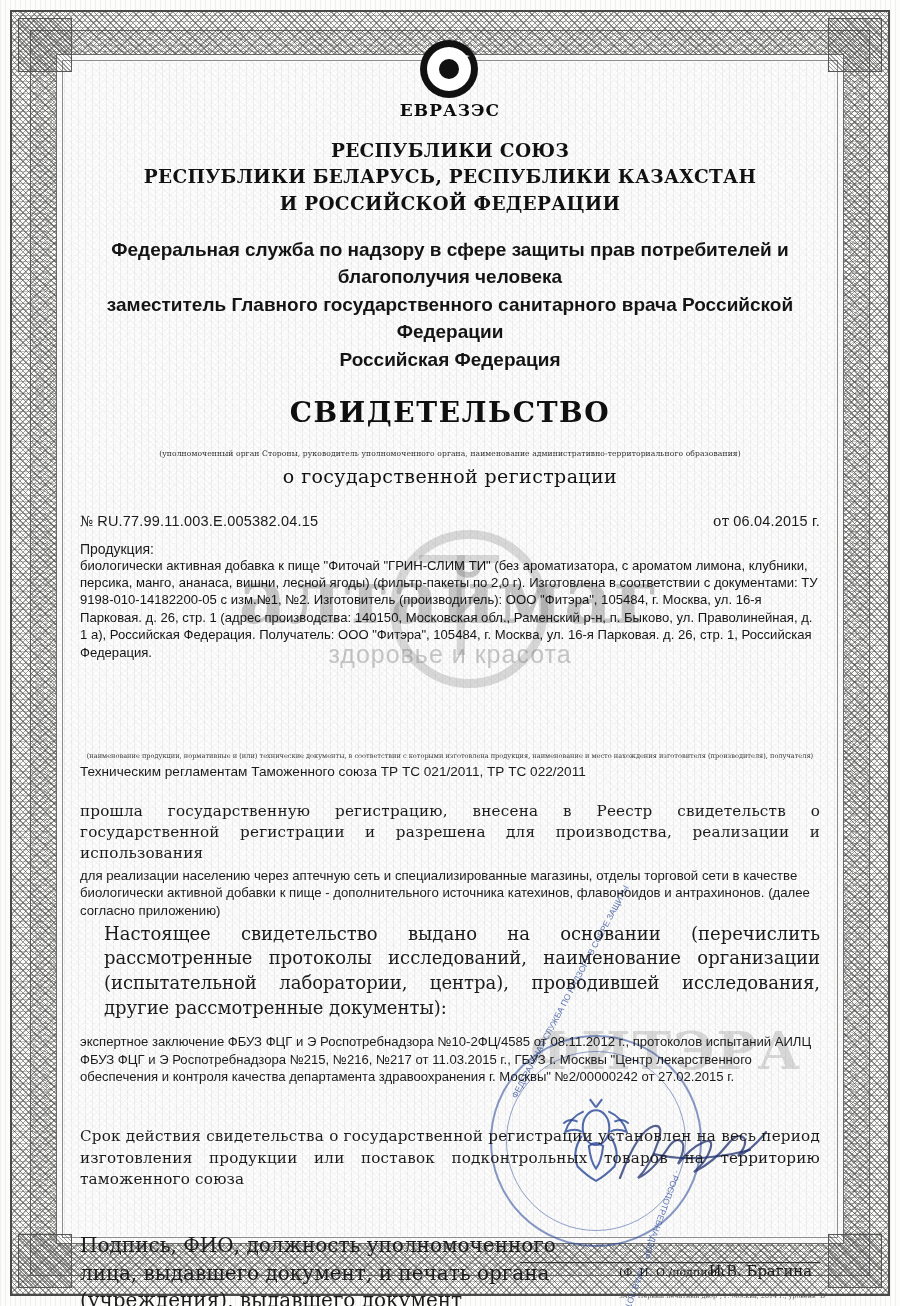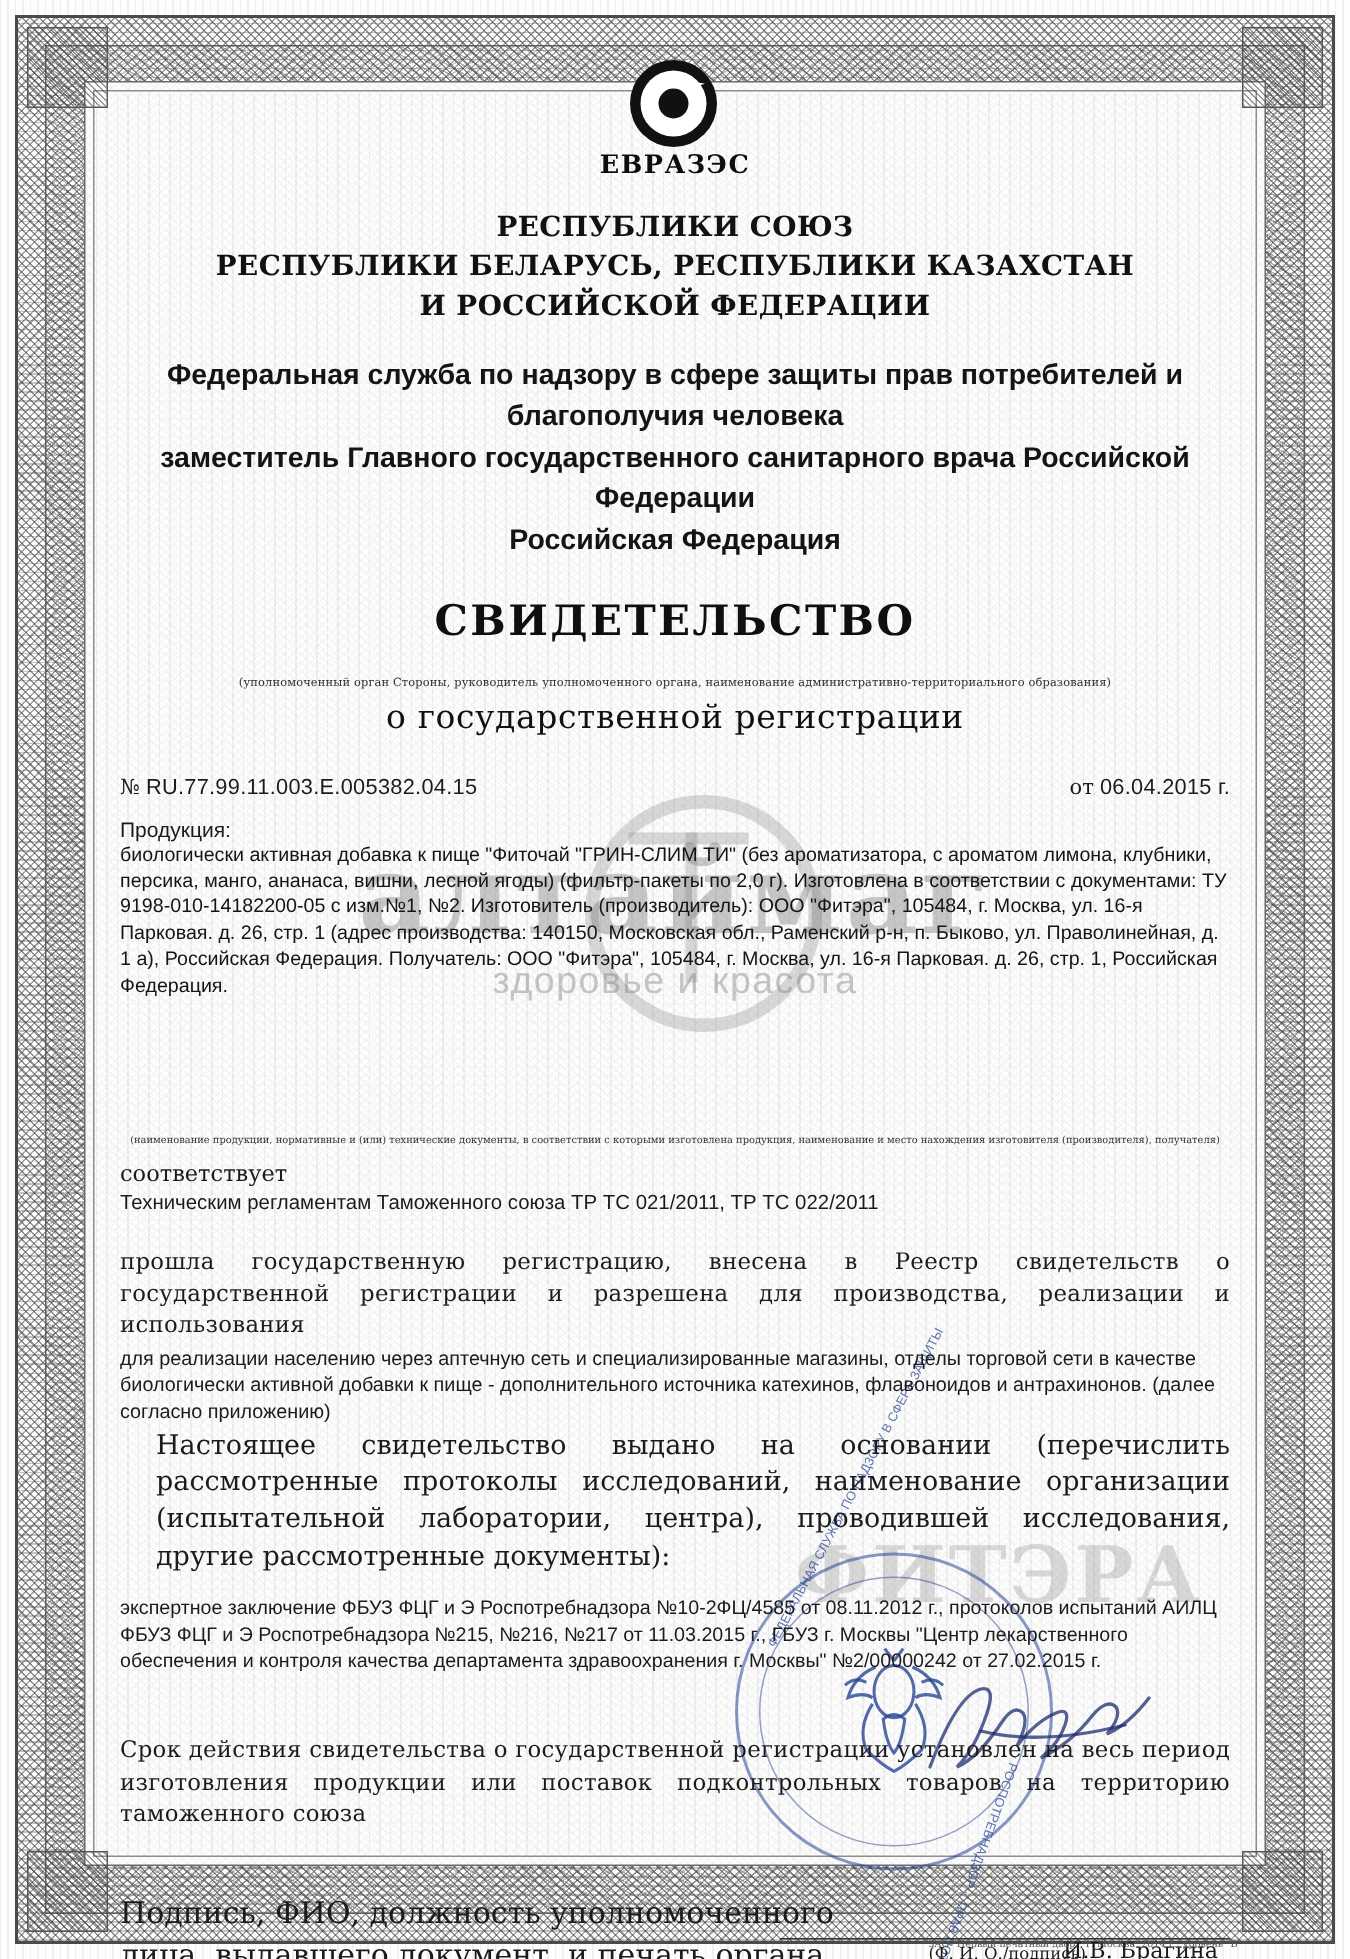--- a/index.html
+++ b/index.html
@@ -198,21 +198,21 @@
   .h-cert {
     font-family: "DejaVu Serif", serif;
     font-weight: 700;
     font-size: 28px;
     letter-spacing: 1.6px;
     margin-top: 22px;
     color: #0f0f0f;
   }
   .h-cert-sub {
     font-family: "DejaVu Serif", serif;
-    font-size: 22px;
+    font-size: 19px;
     letter-spacing: 0.4px;
     margin-top: 7px;
     color: #111;
   }
 
   .numline {
     display: flex;
     align-items: flex-end;
     justify-content: space-between;
     margin-top: 26px;
@@ -463,21 +463,20 @@
         <span class="prefix">от</span>
         <span class="value">06.04.2015 г.</span>
       </div>
     </div>
 
     <div class="section-label">Продукция:</div>
     <div class="body-text">биологически активная добавка к пище "Фиточай "ГРИН-СЛИМ ТИ" (без ароматизатора, с ароматом лимона, клубники, персика, манго, ананаса, вишни, лесной ягоды) (фильтр-пакеты по 2,0 г). Изготовлена в соответствии с документами: ТУ 9198-010-14182200-05 с изм.№1, №2. Изготовитель (производитель): ООО "Фитэра", 105484, г. Москва, ул. 16-я Парковая. д. 26, стр. 1 (адрес производства: 140150, Московская обл., Раменский р-н, п. Быково, ул. Праволинейная, д. 1 а), Российская Федерация.  Получатель: ООО "Фитэра", 105484, г. Москва, ул. 16-я Парковая. д. 26, стр. 1, Российская Федерация.</div>
 
     <div class="caption-rule">(наименование продукции, нормативные и (или) технические документы, в соответствии с которыми изготовлена продукция, наименование и место нахождения изготовителя (производителя), получателя)</div>
 
-    <div class="conforms">соответствует</div>
     <div class="conforms-val">Техническим регламентам Таможенного союза ТР ТС 021/2011, ТР ТС 022/2011</div>
 
     <div class="justified">прошла государственную регистрацию, внесена в Реестр свидетельств о государственной регистрации и разрешена для производства, реализации и использования</div>
     <div class="sans-para">для реализации населению через аптечную сеть и специализированные магазины, отделы торговой сети в качестве биологически активной добавки к пище - дополнительного источника катехинов, флавоноидов и антрахинонов. (далее согласно приложению)</div>
     <div class="serif-para">Настоящее свидетельство выдано на основании (перечислить рассмотренные протоколы исследований, наименование организации (испытательной лаборатории, центра), проводившей исследования, другие рассмотренные документы):</div>
     <div class="protocols">экспертное заключение ФБУЗ ФЦГ и Э Роспотребнадзора №10-2ФЦ/4585 от 08.11.2012 г., протоколов испытаний АИЛЦ ФБУЗ ФЦГ и Э Роспотребнадзора №215, №216, №217 от 11.03.2015 г., ГБУЗ г. Москвы "Центр лекарственного обеспечения и контроля качества департамента здравоохранения г. Москвы" №2/00000242 от 27.02.2015 г.</div>
 
     <div class="validity">Срок действия свидетельства о государственной регистрации установлен на весь период изготовления продукции или поставок подконтрольных товаров на территорию таможенного союза</div>
 
     <div class="signature-block">

